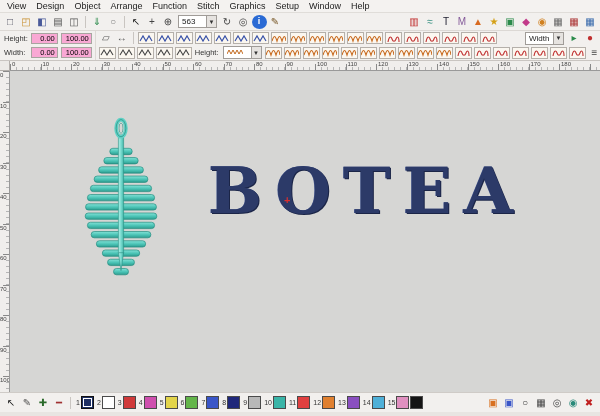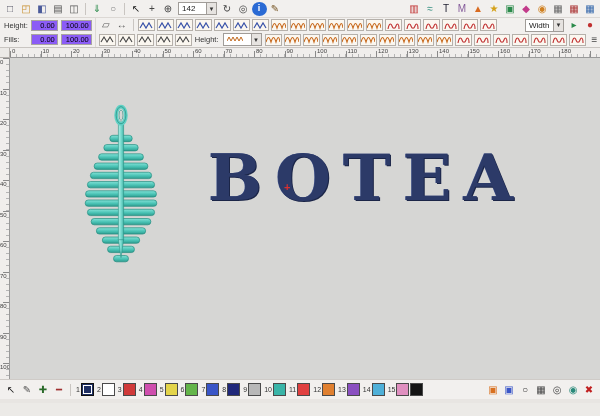--- a/index.html
+++ b/index.html
@@ -19,21 +19,21 @@
   .spacer{flex:1}
   .combo{display:inline-flex;align-items:center;background:#fff;border:1px solid #a09c98;
     height:13px;font-size:8px;color:#222;padding-left:3px;margin:0 2px;flex:0 0 auto}
   .combo .cval{min-width:22px;text-align:left}
   .combo .arrow{width:10px;height:100%;background:#e6e3e0;border-left:1px solid #a09c98;
     font-size:6px;display:flex;align-items:center;justify-content:center;color:#333;margin-left:2px}
   
   .propsbar{display:flex;background:#f2f0ee;border-bottom:1px solid #c9c5c1;height:30px}
   .size-block{display:grid;grid-template-columns:auto 27px 31px;gap:2px 3px;align-items:center;
     padding:2px 3px 2px 4px;font-size:7.5px;color:#333;border-right:1px solid #ddd9d5}
-  .size-field{background:#8b5cf6;border:1px solid #a8a4a0;height:11px;font-size:7.5px;
+  .size-field{background:#f9a8d4;border:1px solid #a8a4a0;height:11px;font-size:7.5px;
     text-align:right;padding-right:2px;width:100%;font-family:"Liberation Sans",sans-serif}
   .rows{flex:1;display:flex;flex-direction:column;min-width:0}
   .prow{flex:1;display:flex;align-items:center;padding:0 2px;overflow:hidden}
   .swatch{width:17px;height:12px;border:1px solid #b5b0aa;background:#fbf7f0;margin:0 1px;
     display:inline-flex;align-items:center;justify-content:center;flex:0 0 auto}
   .lbl{font-size:7.5px;color:#333;margin:0 2px;flex:0 0 auto}
   
   .rulerbar{display:flex;height:10px}
   .ruler-corner{width:10px;height:10px;background:#eceae7;border-right:1px solid #b3afab;
     border-bottom:1px solid #b3afab}
@@ -62,38 +62,50 @@
   .chip{width:13px;height:13px;border:1px solid #4a4a4a;margin-right:1px;flex:0 0 auto}
   .chip.sel{outline:1px solid #fff;outline-offset:-3px;border-color:#111}
   .chip-num{font-size:7px;color:#333;margin:0 1px 0 2px;flex:0 0 auto}
   .statusstrip{height:4px;background:#e8e5e2}
 </style>
 </head>
 <body>
 
 <div class="app">
 
+  <div class="menubar" id="menubar">
+      <span class="menu-item">View</span>
+      <span class="menu-item">Design</span>
+      <span class="menu-item">Object</span>
+      <span class="menu-item">Arrange</span>
+      <span class="menu-item">Function</span>
+      <span class="menu-item">Stitch</span>
+      <span class="menu-item">Graphics</span>
+      <span class="menu-item">Setup</span>
+      <span class="menu-item">Window</span>
+      <span class="menu-item">Help</span>
+    </div>
 
   <div class="toolbar tb1">
     <span id="tb1-left" style="display:inline-flex;align-items:center">
         <span class="tbicon" style="color:#556">□</span>
         <span class="tbicon" style="color:#c89030">◰</span>
         <span class="tbicon" style="color:#4a5a9a">◧</span>
         <span class="tbicon" style="color:#555">▤</span>
         <span class="tbicon" style="color:#555">◫</span>
         <span class="sep"></span>
         <span class="tbicon" style="color:#2a8a4a">⇓</span>
         <span class="tbicon" style="color:#888">○</span>
         <span class="sep"></span>
         <span class="tbicon" style="color:#111">↖</span>
         <span class="tbicon" style="color:#444">+</span>
         <span class="tbicon" style="color:#444">⊕</span>
       </span>
     <span class="combo">
-      <span class="cval">142</span>
+      <span class="cval">563</span>
       <span class="arrow">▼</span>
     </span>
     <span id="tb1-mid" style="display:inline-flex;align-items:center">
         <span class="tbicon" style="color:#444">↻</span>
         <span class="tbicon" style="color:#444">◎</span>
         <span class="tbicon" style="color:#fff;background:#2a6ad4;border-radius:50%;font-size:9px;font-weight:bold">i</span>
         <span class="tbicon" style="color:#7a5a2a">✎</span>
       </span>
     <span class="spacer"></span>
     <span id="tb1-right" style="display:inline-flex;align-items:center">
@@ -110,21 +122,21 @@
         <span class="tbicon" style="color:#a33">▦</span>
         <span class="tbicon" style="color:#36a">▦</span>
       </span>
   </div>
 
   <div class="propsbar">
     <div class="size-block">
       <span>Height:</span>
       <input class="size-field" readonly="" value="0.00" style="">
       <input class="size-field" readonly="" value="100.00" style="">
-      <span>Fills:</span>
+      <span>Width:</span>
       <input class="size-field" readonly="" value="0.00" style="">
       <input class="size-field" readonly="" value="100.00" style="">
     </div>
     <div class="rows">
       <div class="prow" id="prow-a">
         <span id="pa-toggles" style="display:inline-flex">
             <span class="tbicon" style="color:#555">▱</span>
             <span class="tbicon" style="color:#555">↔</span>
           </span>
         <span class="sep"></span>

